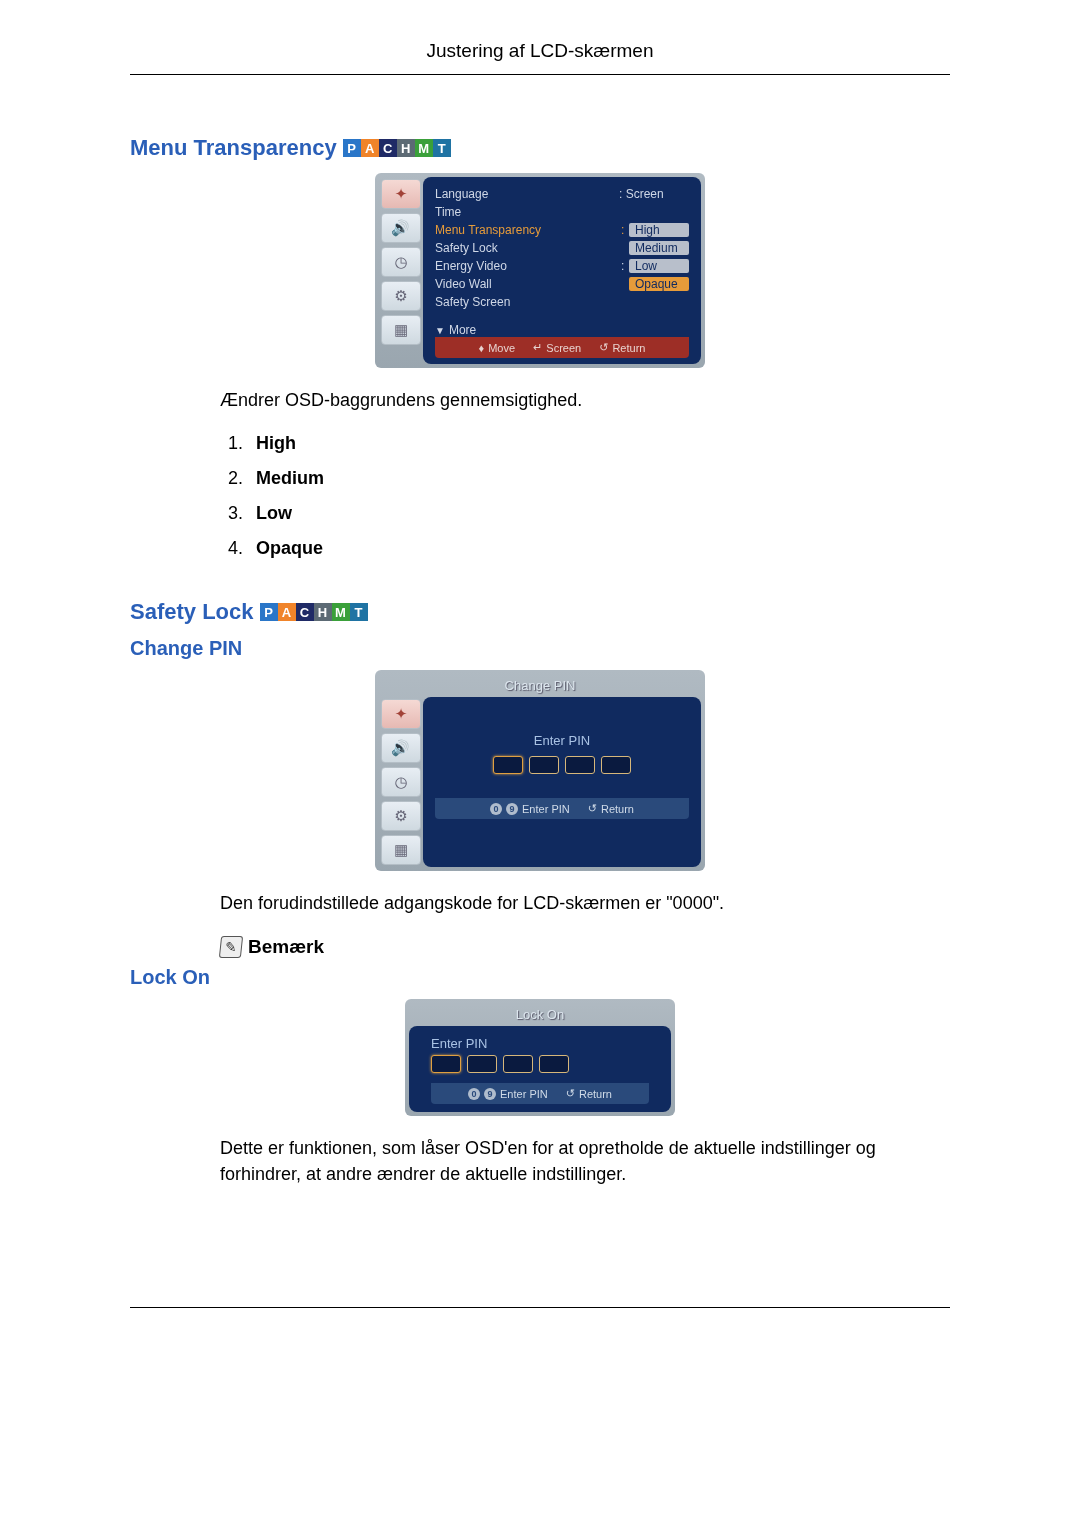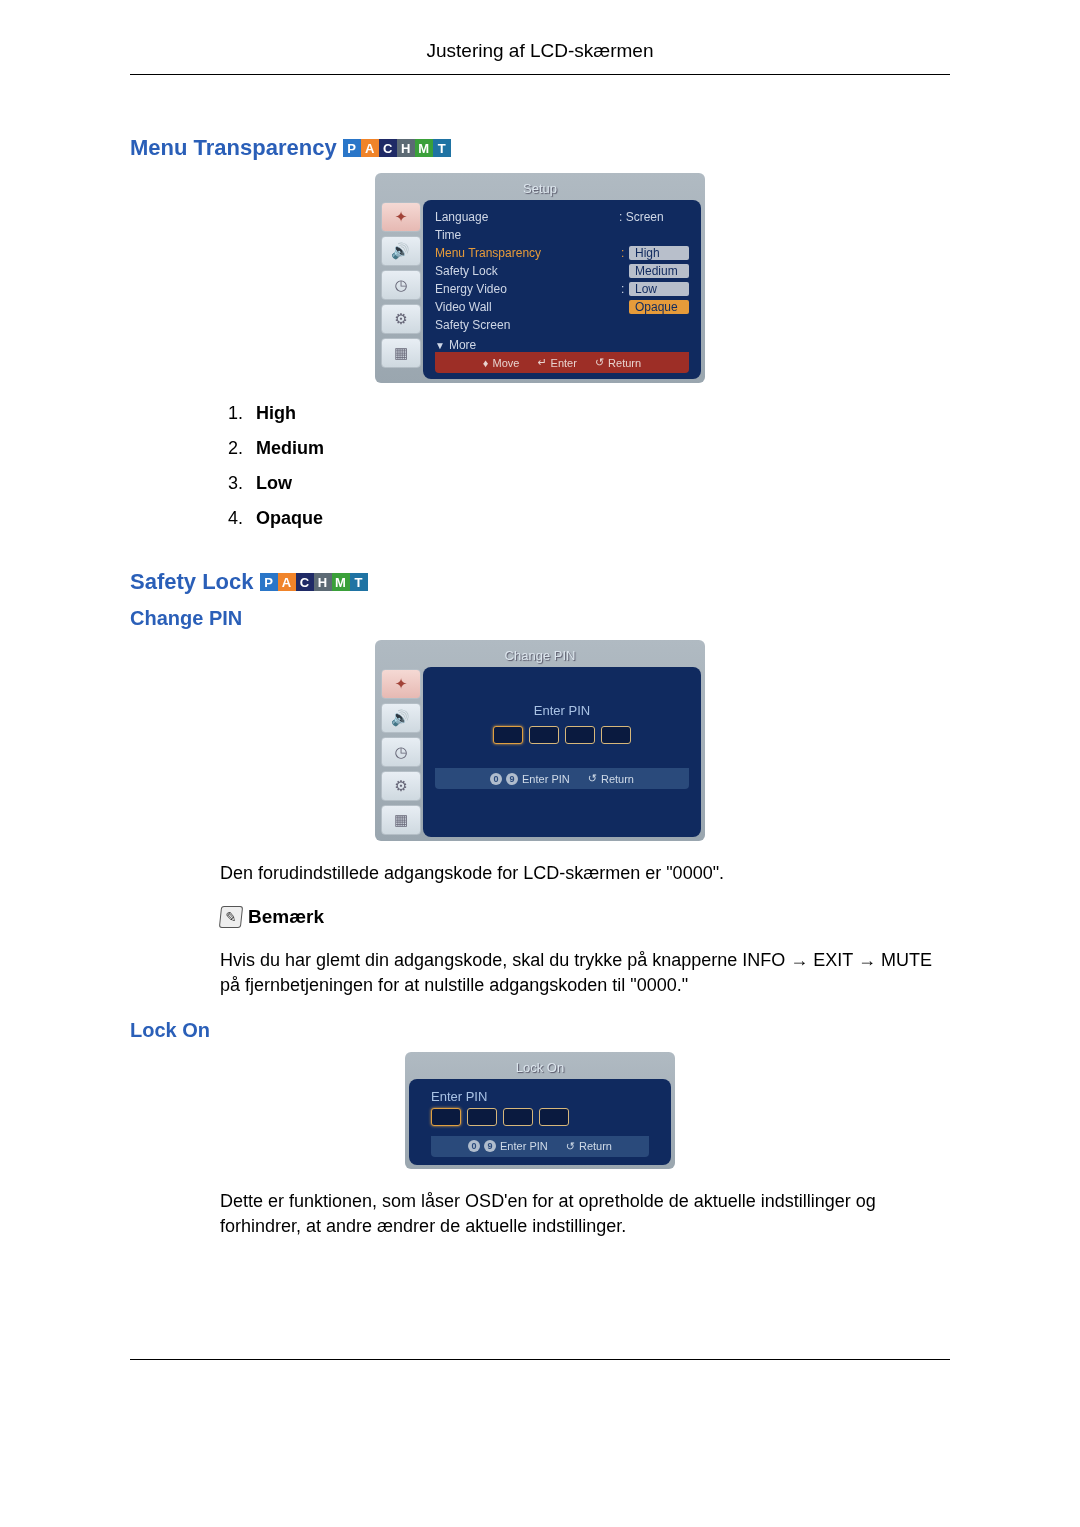--- a/index.html
+++ b/index.html
@@ -140,21 +140,21 @@
   .osd-row.orange .label { color: #e69b3a; }
   .hl-box {
     background: #b8bfcb;
     color: #102a5f;
     padding: 0 6px;
     border-radius: 2px;
     display: inline-block;
     min-width: 60px;
   }
   .hl-box.orange { background: #e69b3a; color: #102a5f; }
-  .osd-more { margin-top: 4px; color:#cfd7e6; }
+  .osd-more { margin-top: 12px; color:#cfd7e6; }
   .osd-more .tri { font-size: 10px; margin-right: 4px; }
   .osd-footer {
     background: #9d2e26;
     color: #e8d3cf;
     font-size: 11px;
     padding: 4px 10px;
     display: flex;
     gap: 18px;
     justify-content: center;
     border-radius: 0 0 4px 4px;
@@ -213,21 +213,20 @@
     <span class="badge b-p">P</span>
     <span class="badge b-a">A</span>
     <span class="badge b-c">C</span>
     <span class="badge b-h">H</span>
     <span class="badge b-m">M</span>
     <span class="badge b-t">T</span>
   </span>
 </h2>
 
 <div class="osd osd1">
-  <div class="osd-title">Setup</div>
   <div class="osd-body">
     <div class="osd-sidebar">
       <div class="osd-tile red">✦</div>
       <div class="osd-tile">🔊</div>
       <div class="osd-tile">◷</div>
       <div class="osd-tile">⚙</div>
       <div class="osd-tile">▦</div>
     </div>
     <div class="osd-panel">
       <div class="osd-row">
@@ -256,28 +255,29 @@
           <span class="label">Video Wall</span>
           <span style="width:8px"></span>
           <span class="hl-box orange">Opaque</span>
         </div>
       <div class="osd-row">
           <span class="label">Safety Screen</span>
         </div>
       <div class="osd-more"><span class="tri">▼</span><span>More</span></div>
       <div class="osd-footer">
         <span class="btn">♦ <span>Move</span></span>
-        <span class="btn">↵ <span>Enter</span></span>
+        <span class="btn">↵ <span>Screen</span></span>
         <span class="btn">↺ <span>Return</span></span>
       </div>
     </div>
   </div>
 </div>
 
 <div class="content-block">
+  <p class="body-text">Ændrer OSD-baggrundens gennemsigtighed.</p>
   <ol class="option-list">
     <li><span class="opt-label">High</span></li>
     <li><span class="opt-label">Medium</span></li>
     <li><span class="opt-label">Low</span></li>
     <li><span class="opt-label">Opaque</span></li>
   </ol>
 </div>
 
 <h2 class="section-heading">
   <span>Safety Lock</span>
@@ -324,21 +324,20 @@
     </div>
   </div>
 </div>
 
 <div class="content-block">
   <p class="body-text">Den forudindstillede adgangskode for LCD-skærmen er "0000".</p>
   <div class="note-row">
     <span class="note-icon">✎</span>
     <span class="note-label">Bemærk</span>
   </div>
-  <p class="body-text">Hvis du har glemt din adgangskode, skal du trykke på knapperne INFO → EXIT → MUTE på fjernbetjeningen for at nulstille adgangskoden til "0000."</p>
 </div>
 
 <h3 class="subheading">Lock On</h3>
 
 <div class="osd osd3">
   <div class="osd-title">Lock On</div>
   <div class="osd-panel">
     <div class="enter-label">Enter PIN</div>
     <div class="pin-boxes">
       <div class="pin-box active"></div>

